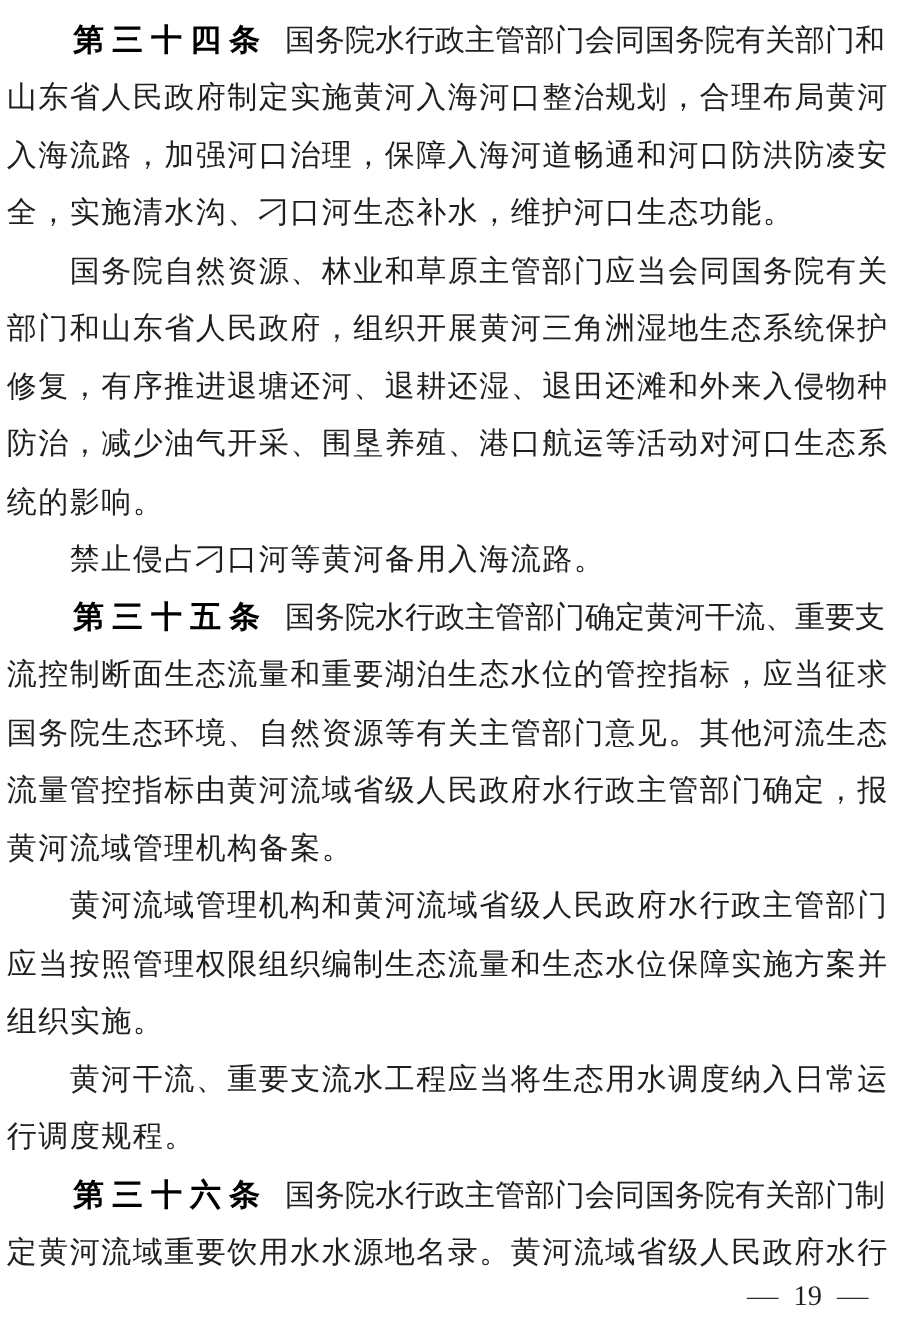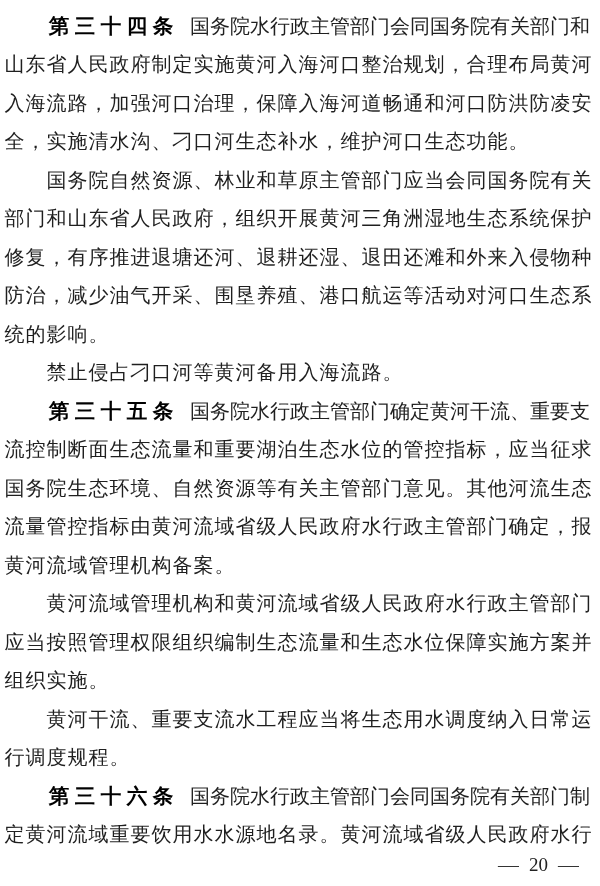--- a/index.html
+++ b/index.html
@@ -604,16 +604,16 @@
         <span class="cell r">人</span>
         <span class="cell r">民</span>
         <span class="cell r">政</span>
         <span class="cell r">府</span>
         <span class="cell r">水</span>
         <span class="cell r">行</span>
       </div>
     </div>
   <div class="footer">
     <span class="dash">—</span>
-    <span class="num">20</span>
+    <span class="num">19</span>
     <span class="dash">—</span>
   </div>
 </div>
 
 </body></html>

